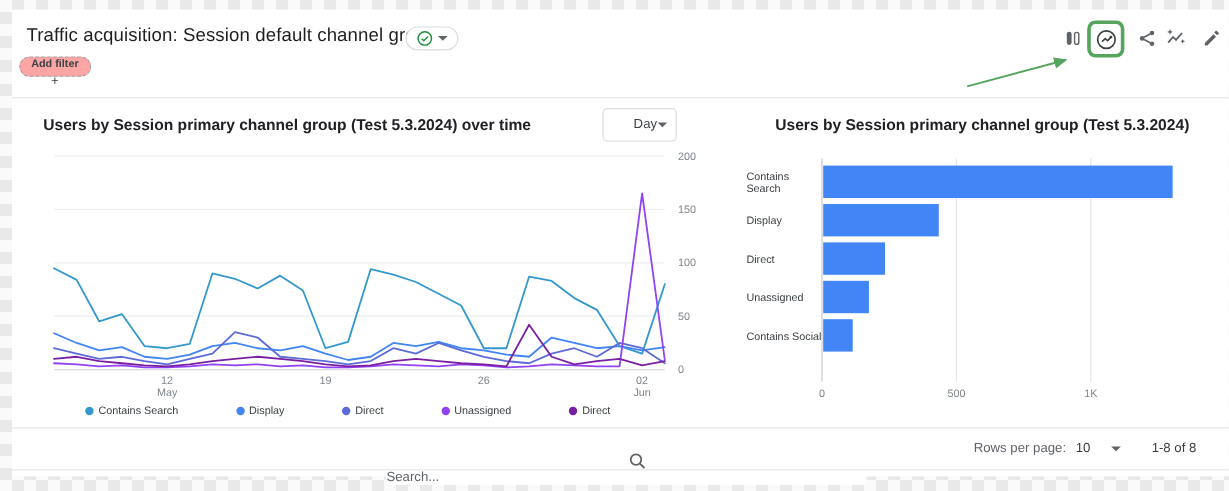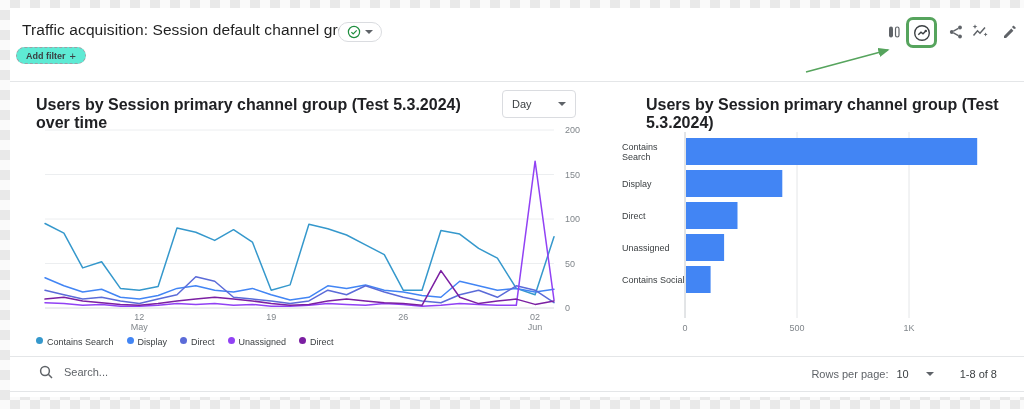--- a/index.html
+++ b/index.html
@@ -12,37 +12,37 @@
   .abs { position:absolute; }
   
   #page-title { left:12px; top:13px; font-size:15.5px; color:#1f1f1f; letter-spacing:.1px; }
   #title-badge { left:328px; top:14px; width:44px; height:20px; background:#fff;
     border:1px solid #dadce0; border-radius:10px; display:flex; align-items:center;
     justify-content:center; gap:4px; cursor:pointer; }
   .caret-down { width:0; height:0; border-left:4px solid transparent; border-right:4px solid transparent;
     border-top:4.5px solid #5f6368; display:inline-block; }
   #add-filter { left:6px; top:39px; height:17px; padding:0 9px; border:1px dashed #9aa0a6;
     border-radius:9px; display:flex; align-items:center; gap:4px; font-size:9px; font-weight:bold;
-    color:#3c4043; background:#5eead4; cursor:pointer; }
+    color:#3c4043; background:#fca5a5; cursor:pointer;flex-direction:column; }
   #add-filter .plus { font-size:11px; font-weight:normal; color:#3c4043; }
   .divider { left:0; width:1014px; height:1px; background:#e4e6e8; }
   
   .tool-btn { width:22px; height:22px; top:13px; display:flex; align-items:center; justify-content:center; cursor:pointer; }
   #highlight-box { left:896px; top:9px; width:31px; height:31px; border:3px solid #56a45d;
     border-radius:7px; background:#fff; display:flex; align-items:center; justify-content:center; cursor:pointer; }
   
-  .panel-title { top:88px; font-size:16px; font-weight:bold; color:#202124; }
-  #interval-select { left:492px; top:82px; width:74px; height:28px; border:1px solid #dadce0;
+  .panel-title { top:88px; font-size:13px; font-weight:bold; color:#202124; }
+  #interval-select { left:492px; top:82px; width:62px; height:28px; border:1px solid #dadce0;
     border-radius:4px; background:#fff; display:flex; align-items:center; justify-content:space-between;
-    padding:0 9px; font-size:11px; color:#3c4043; cursor:pointer; }
+    padding:0 25px; font-size:11px; color:#3c4043; cursor:pointer; }
   #legend { left:26px; top:329px; display:flex; gap:13px; align-items:center; }
-  .leg { display:flex; gap:4px; font-size:9px; color:#3c4043; }
+  .leg { display:flex; align-items:center; gap:4px; font-size:9px; color:#3c4043;margin-left:35px; }
   .leg .dot { width:7px; height:7px; border-radius:50%; display:inline-block; }
   
-  #footer-search { left:0px; top:347px; width:1014px; height:34px; display:flex; align-items:center; }
+  #footer-search { left:0px; top:368px; width:1014px; height:34px; display:flex; align-items:center;flex-direction:column; }
   #search-input { border:none; outline:none; font-size:11px; color:#3c4043; width:400px; margin-left:10px; }
   #search-input::placeholder { color:#5f6368; }
   #pagination { position:absolute; right:27px; top:349px; height:34px; display:flex; align-items:center;
     gap:8px; font-size:11px; color:#3c4043; }
   #rows-label { color:#5f6368; }
   #rows-value-wrap { display:flex; align-items:center; gap:17px; cursor:pointer; margin-right:18px; }
   svg text { font-family:"Liberation Sans","DejaVu Sans",sans-serif; }
 </style>
 </head>
 <body>

